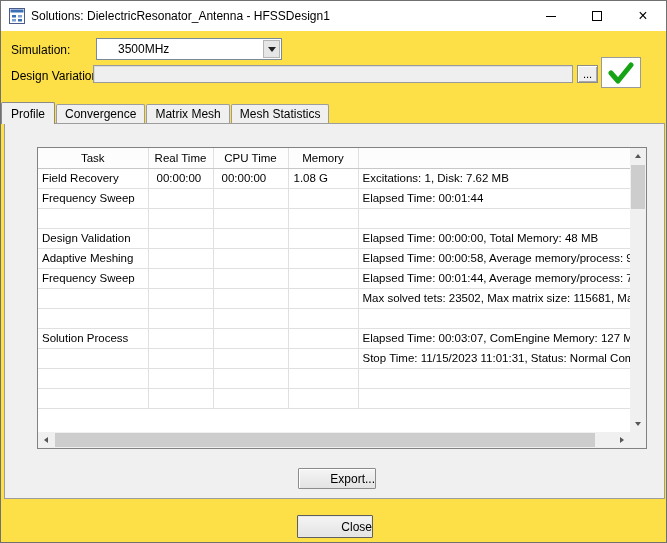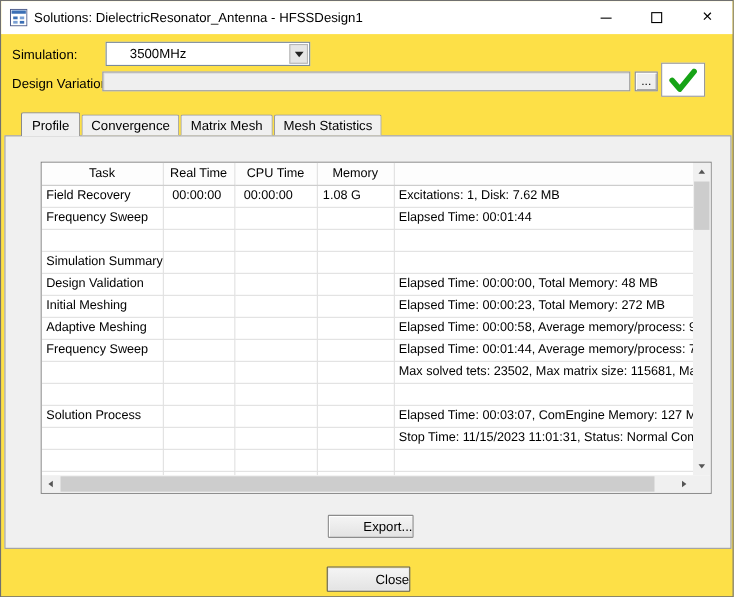--- a/index.html
+++ b/index.html
@@ -36,21 +36,21 @@
               background: #efefef; border: 1px solid #9a9a9a;
               box-shadow: inset 1px 1px 0 rgba(0,0,0,0.08); }
   .browse-btn { position: absolute; left: 576px; top: 64px; width: 21px; height: 18px;
                 background: #efefef; border: 1px solid #8c8c8c;
                 box-shadow: inset 1px 1px 0 #fff, inset -1px -1px 0 #a8a8a8;
                 font-size: 11px; line-height: 14px; text-align: center; }
   .check-btn { position: absolute; left: 600px; top: 56px; width: 40px; height: 31px;
                background: #fff; border: 1px solid #9a9a9a; display: flex; align-items: center; justify-content: center; }
 
   
-  .tabstrip { position: absolute; left: 18px; top: 101px; height: 21px; display: flex;
+  .tabstrip { position: absolute; left: 0; top: 101px; height: 21px; display: flex;
               align-items: flex-end; z-index: 5; }
   .tab { height: 19px; padding: 0 8px; background: #f0f0f0; border: 1px solid #9d9d9d;
          border-bottom: none; border-radius: 2px 2px 0 0; display: flex; align-items: center;
          margin-right: 1px; font-size: 12px; white-space: nowrap; }
   .tab.active { height: 22px; margin-bottom: -1px; padding: 0 9px; background: #f0f0f0;
                 border-color: #8a8a8a; z-index: 6; }
 
   .tab-pane { position: absolute; left: 3px; top: 122px; width: 661px; height: 376px;
               background: #f0f0f0; border: 1px solid #9d9d9d; z-index: 1; }
 
@@ -188,39 +188,25 @@
                 <td class="c4">Elapsed Time: 00:01:44</td>
               </tr>
               <tr>
                 <td class="c0"></td>
                 <td class="c1"></td>
                 <td class="c2"></td>
                 <td class="c3"></td>
                 <td class="c4"></td>
               </tr>
               <tr>
-                <td class="c0">Simulation Summary</td>
-                <td class="c1"></td>
-                <td class="c2"></td>
-                <td class="c3"></td>
-                <td class="c4"></td>
-              </tr>
-              <tr>
                 <td class="c0">Design Validation</td>
                 <td class="c1"></td>
                 <td class="c2"></td>
                 <td class="c3"></td>
                 <td class="c4">Elapsed Time: 00:00:00, Total Memory: 48 MB</td>
-              </tr>
-              <tr>
-                <td class="c0">Initial Meshing</td>
-                <td class="c1"></td>
-                <td class="c2"></td>
-                <td class="c3"></td>
-                <td class="c4">Elapsed Time: 00:00:23, Total Memory: 272 MB</td>
               </tr>
               <tr>
                 <td class="c0">Adaptive Meshing</td>
                 <td class="c1"></td>
                 <td class="c2"></td>
                 <td class="c3"></td>
                 <td class="c4">Elapsed Time: 00:00:58, Average memory/process: 995 M</td>
               </tr>
               <tr>
                 <td class="c0">Frequency Sweep</td>

